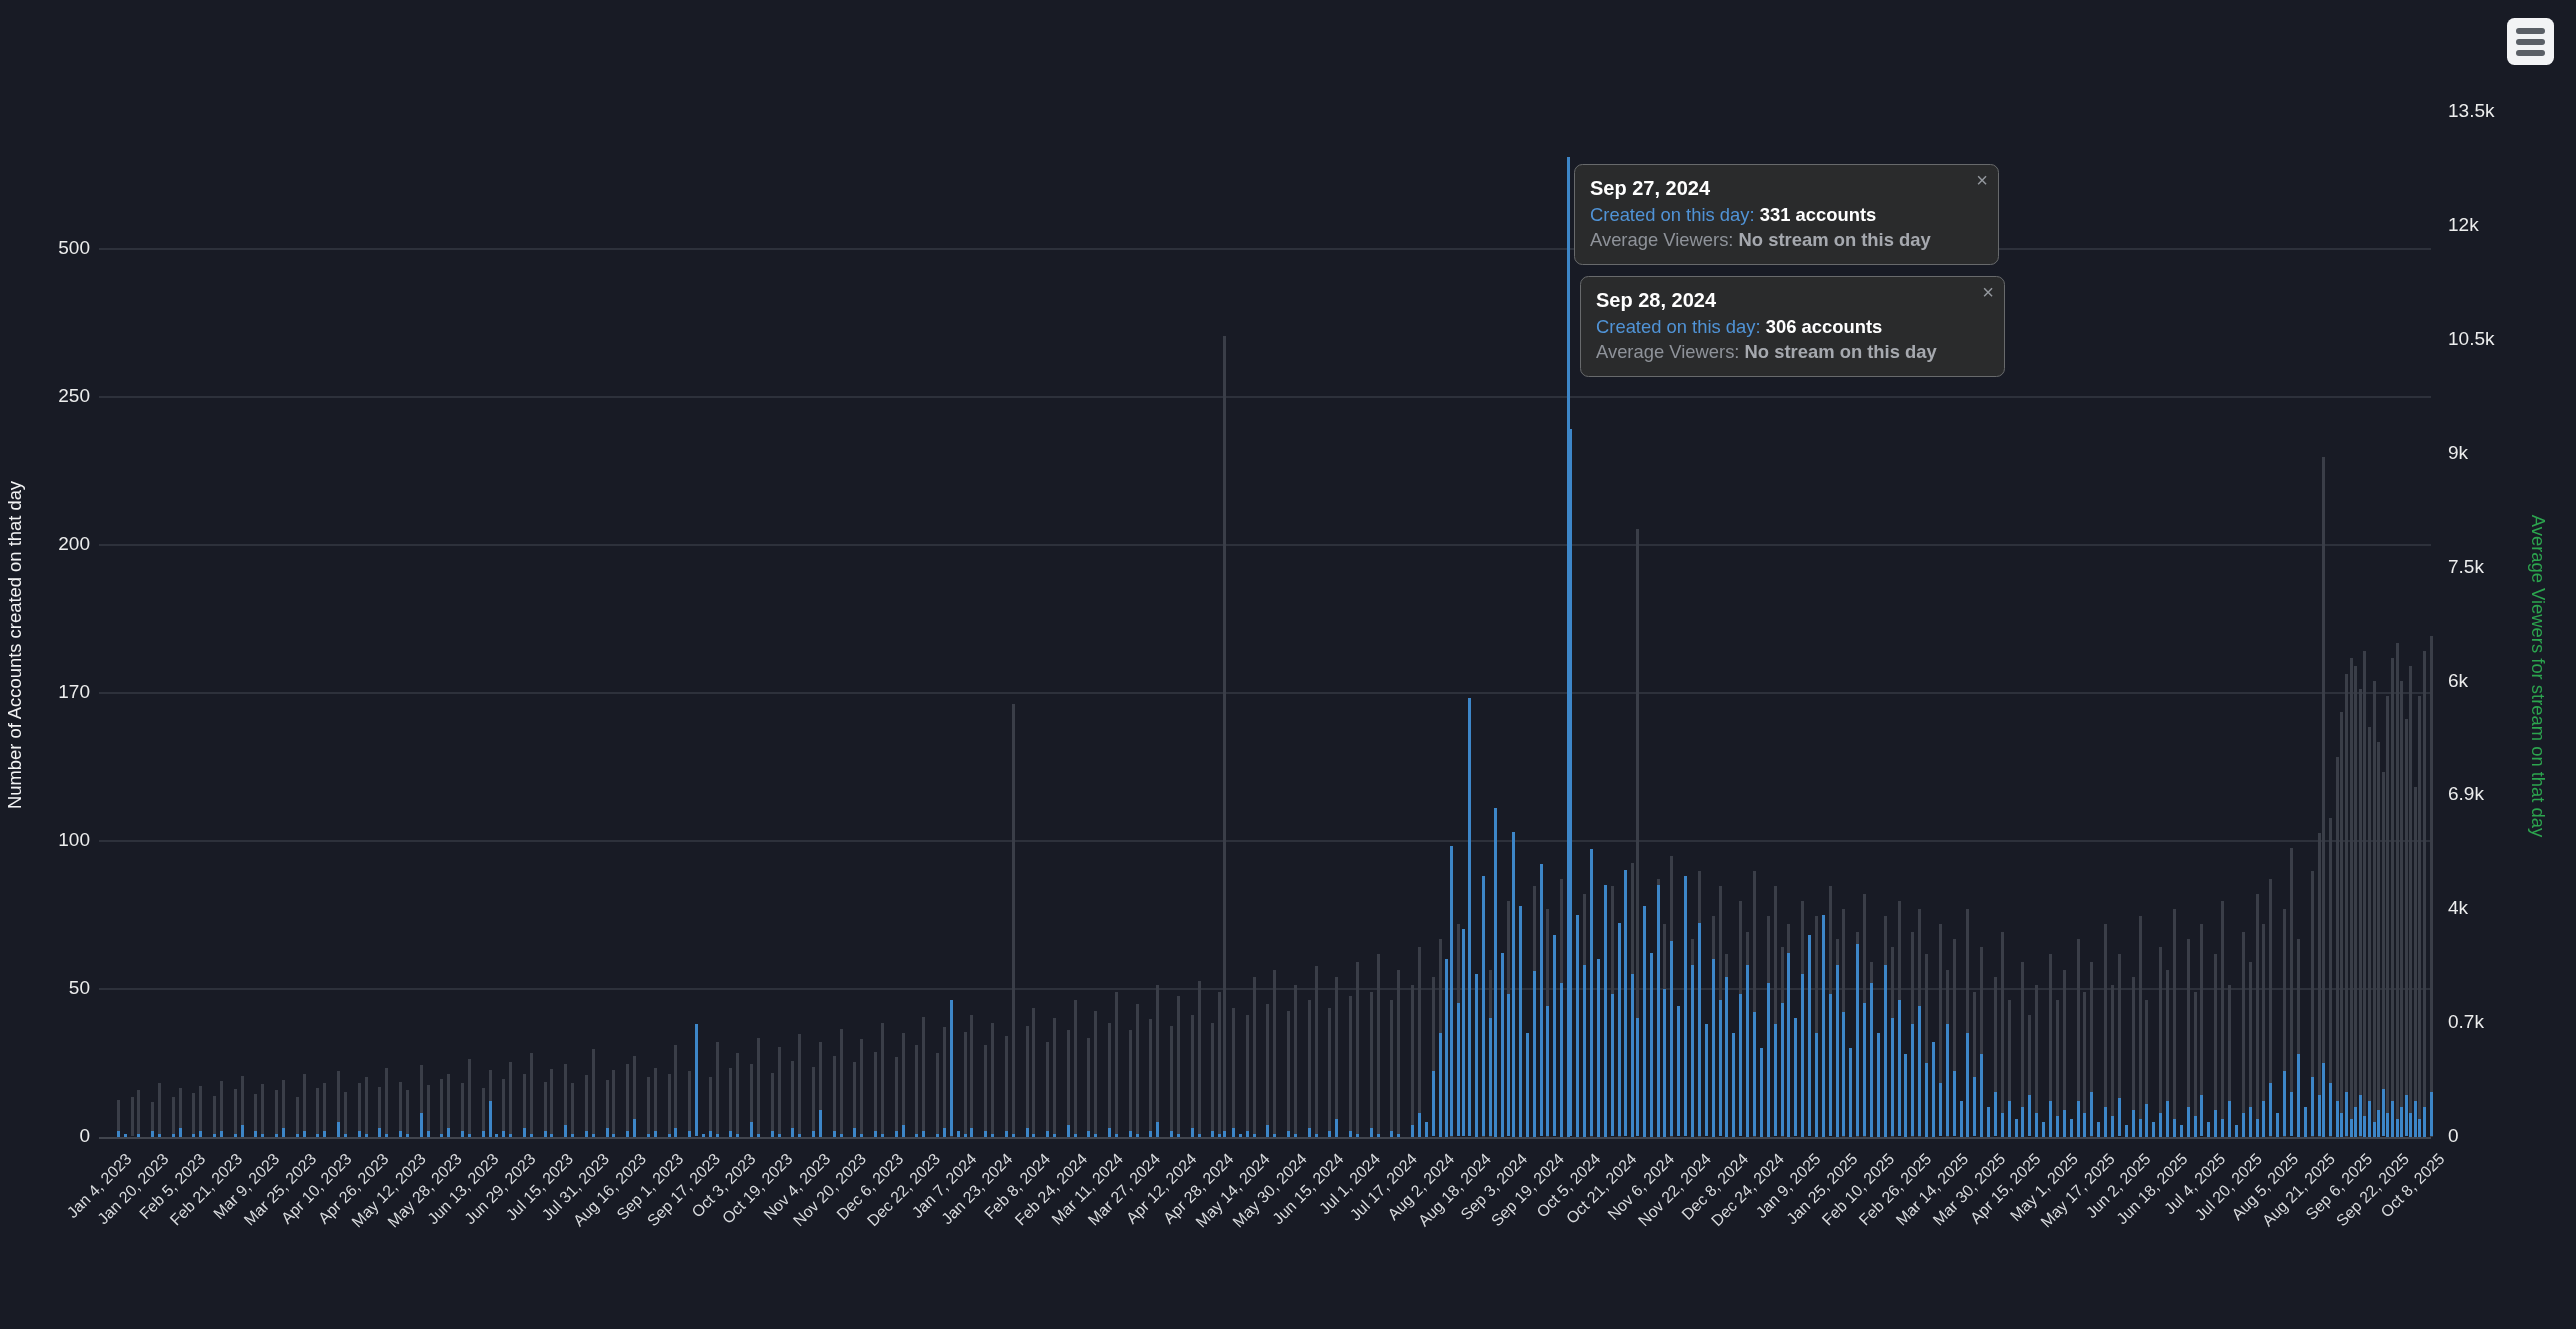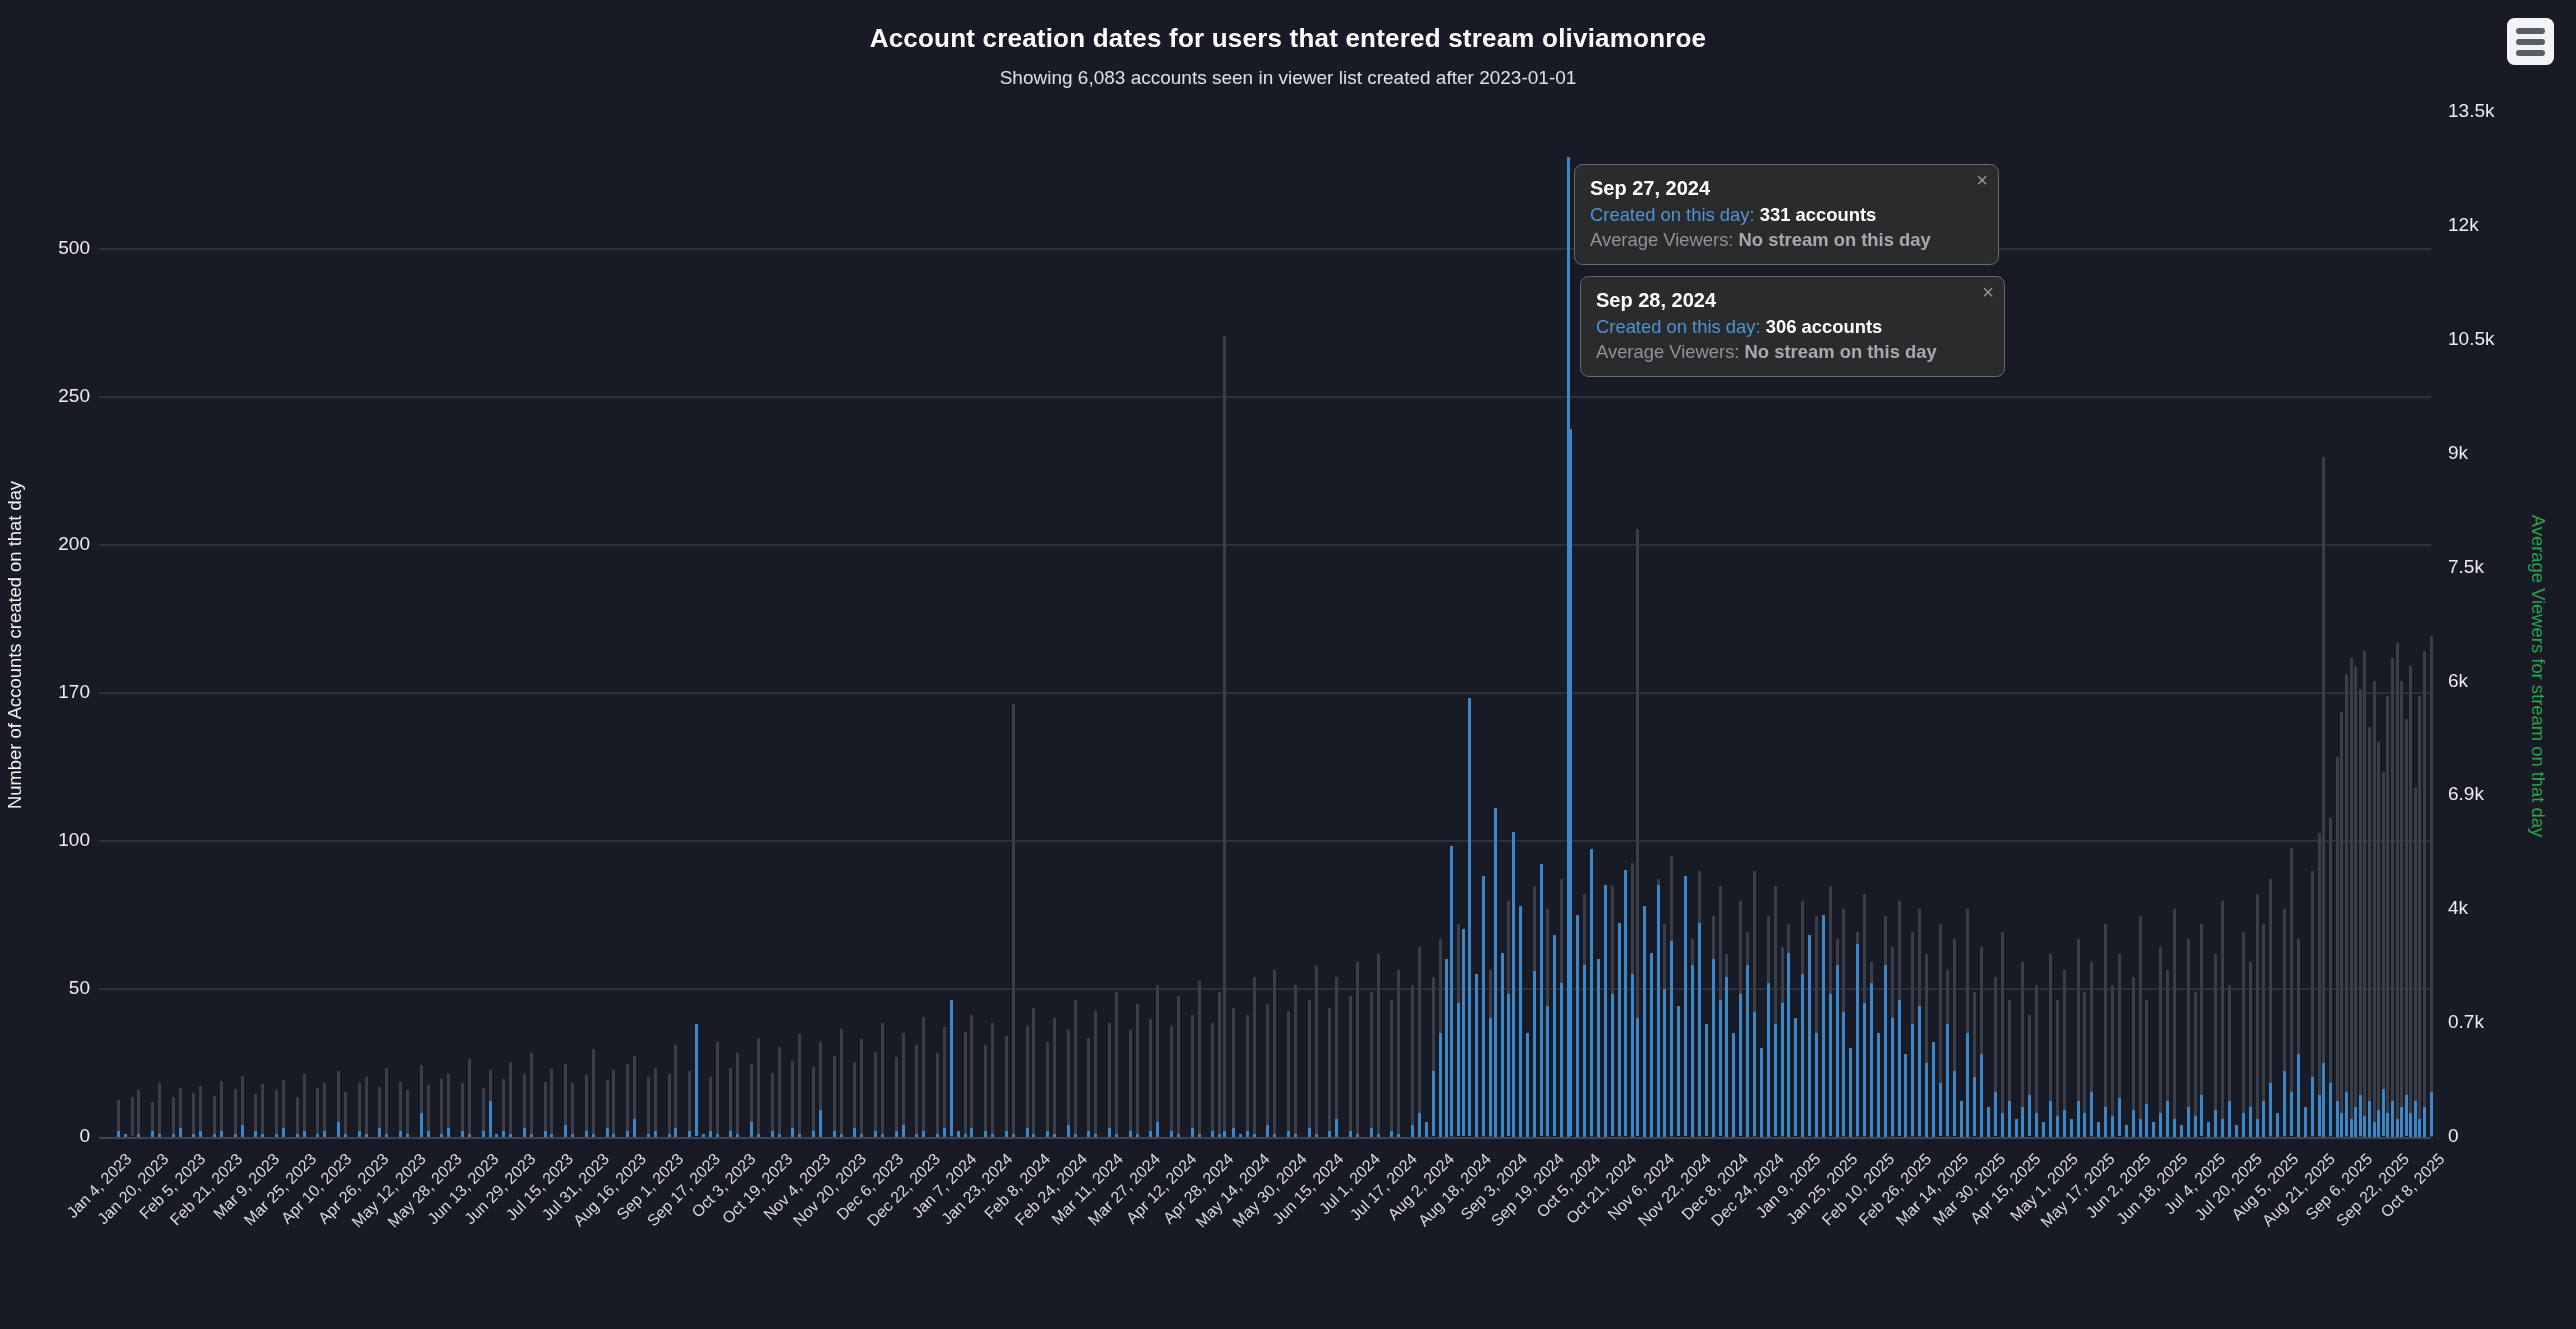--- a/index.html
+++ b/index.html
@@ -40,22 +40,20 @@
       align-items:center;gap:47px;}
   .legend-item{display:flex;align-items:center;gap:11.7px;cursor:pointer;}
   .legend-swatch{width:15px;height:15px;border-radius:50%;}
   .legend-label{color:#e4e6e8;font-size:19px;}
 </style>
 </head>
 <body>
 
 <div class="page">
 
-  <div class="title">Account creation dates for users that entered stream oliviamonroe</div>
-  <div class="subtitle">Showing 6,083 accounts seen in viewer list created after 2023-01-01</div>
 
   <div class="menu-btn">
     <div class="bar"></div>
     <div class="bar"></div>
     <div class="bar"></div>
   </div>
 
   <div class="plot" id="plot">
       <div class="ytick-left" style="left:15px;top:1125px;">0</div>
       <div class="gridline" style="left:99px;width:2332px;top:988px;"></div>

